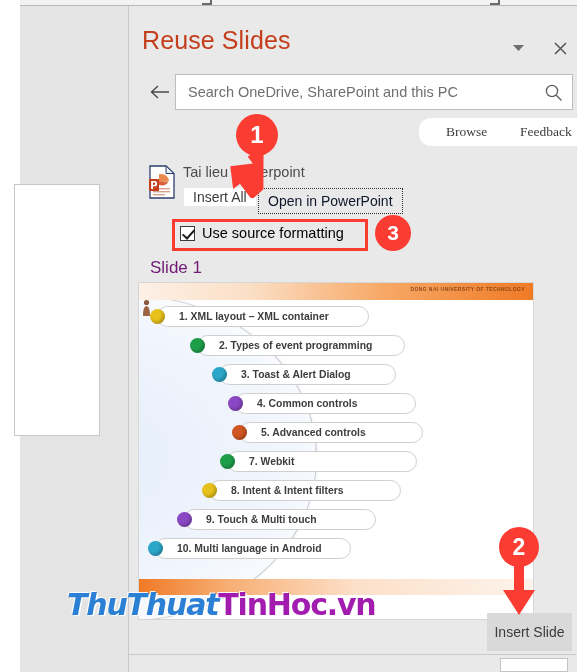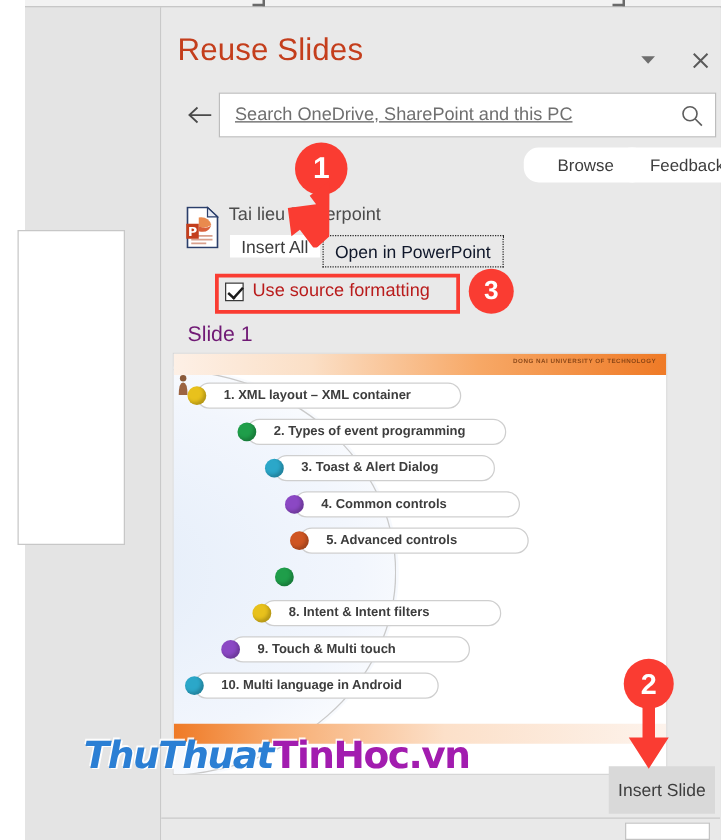--- a/index.html
+++ b/index.html
@@ -57,33 +57,33 @@
     display: flex; align-items: center; justify-content: center;
     font-size: 19px; color: #4a4a4a; cursor: pointer;
   }
   .search-box {
     position: absolute; left: 155px; top: 74px; width: 398px; height: 36px;
     background: #ffffff; border: 1px solid #bdbdbd;
   }
   .search-input {
     position: absolute; left: 12px; top: 0; width: 350px; height: 34px;
     border: 0; outline: 0; background: transparent;
-    font-family: "Liberation Sans", sans-serif; font-size: 14.5px; color: #5d5d5d; text-decoration: underline;
+    font-family: "Liberation Sans", sans-serif; font-size: 14.5px; color: #5d5d5d;
   }
   .search-input::placeholder { color: #6f6f6f; }
   .search-icon {
     position: absolute; right: 9px; top: 8px; width: 19px; height: 19px;
     cursor: pointer;
   }
 
   
   .btn-ghost {
     position: absolute; top: 118px; height: 28px;
     background: #ffffff; border: 0; border-radius: 12px;
-    font-family: Liberation Sans, sans-serif; font-size: 13.5px; color: #3c3c3c;
+    font-family: Liberation Serif, serif; font-size: 13.5px; color: #3c3c3c;
     cursor: pointer; padding: 0 27px;
   }
   .btn-browse   { left: 399px; }
   .btn-feedback { left: 473px; }
 
   
   .file-icon {
     position: absolute; left: 128px; top: 165px; width: 28px; height: 34px;
   }
   .file-name {
@@ -111,21 +111,21 @@
   }
   .chk-box {
     width: 15px; height: 15px; border: 1.4px solid #3a3a3a; background: #fff;
     position: relative;
   }
   .chk-box::after {
     content: ""; position: absolute; left: 4px; top: 0px;
     width: 5px; height: 10px; border: solid #1b1b1b;
     border-width: 0 2px 2px 0; transform: rotate(42deg);
   }
-  .chk-label { font-size: 14.5px; color: #b91c1c; }
+  .chk-label { font-size: 14.5px; color: #000000; }
 
   
   .slide-label {
     position: absolute; left: 130px; top: 258px;
     font-size: 17px; color: #701a75;
   }
 
   
   .thumb {
     position: absolute; left: 118px; top: 282px; width: 396px; height: 338px;
@@ -350,20 +350,23 @@
           </div>
           <span class="t-dot" style="left: 89px; background: rgb(139, 72, 196);"></span>
         </div>
         <div class="t-item">
           <div class="t-pill" style="left: 100px; width: 184px;">
             <span class="t-text">5. Advanced controls</span>
           </div>
           <span class="t-dot" style="left: 93px; background: rgb(207, 85, 34);"></span>
         </div>
         <div class="t-item">
+          <div class="t-pill" style="left: 88px; width: 190px;">
+            <span class="t-text">7. Webkit</span>
+          </div>
           <span class="t-dot" style="left: 81px; background: rgb(31, 158, 74);"></span>
         </div>
         <div class="t-item">
           <div class="t-pill" style="left: 70px; width: 192px;">
             <span class="t-text">8. Intent &amp; Intent filters</span>
           </div>
           <span class="t-dot" style="left: 63px; background: rgb(232, 193, 28);"></span>
         </div>
         <div class="t-item">
           <div class="t-pill" style="left: 45px; width: 192px;">

